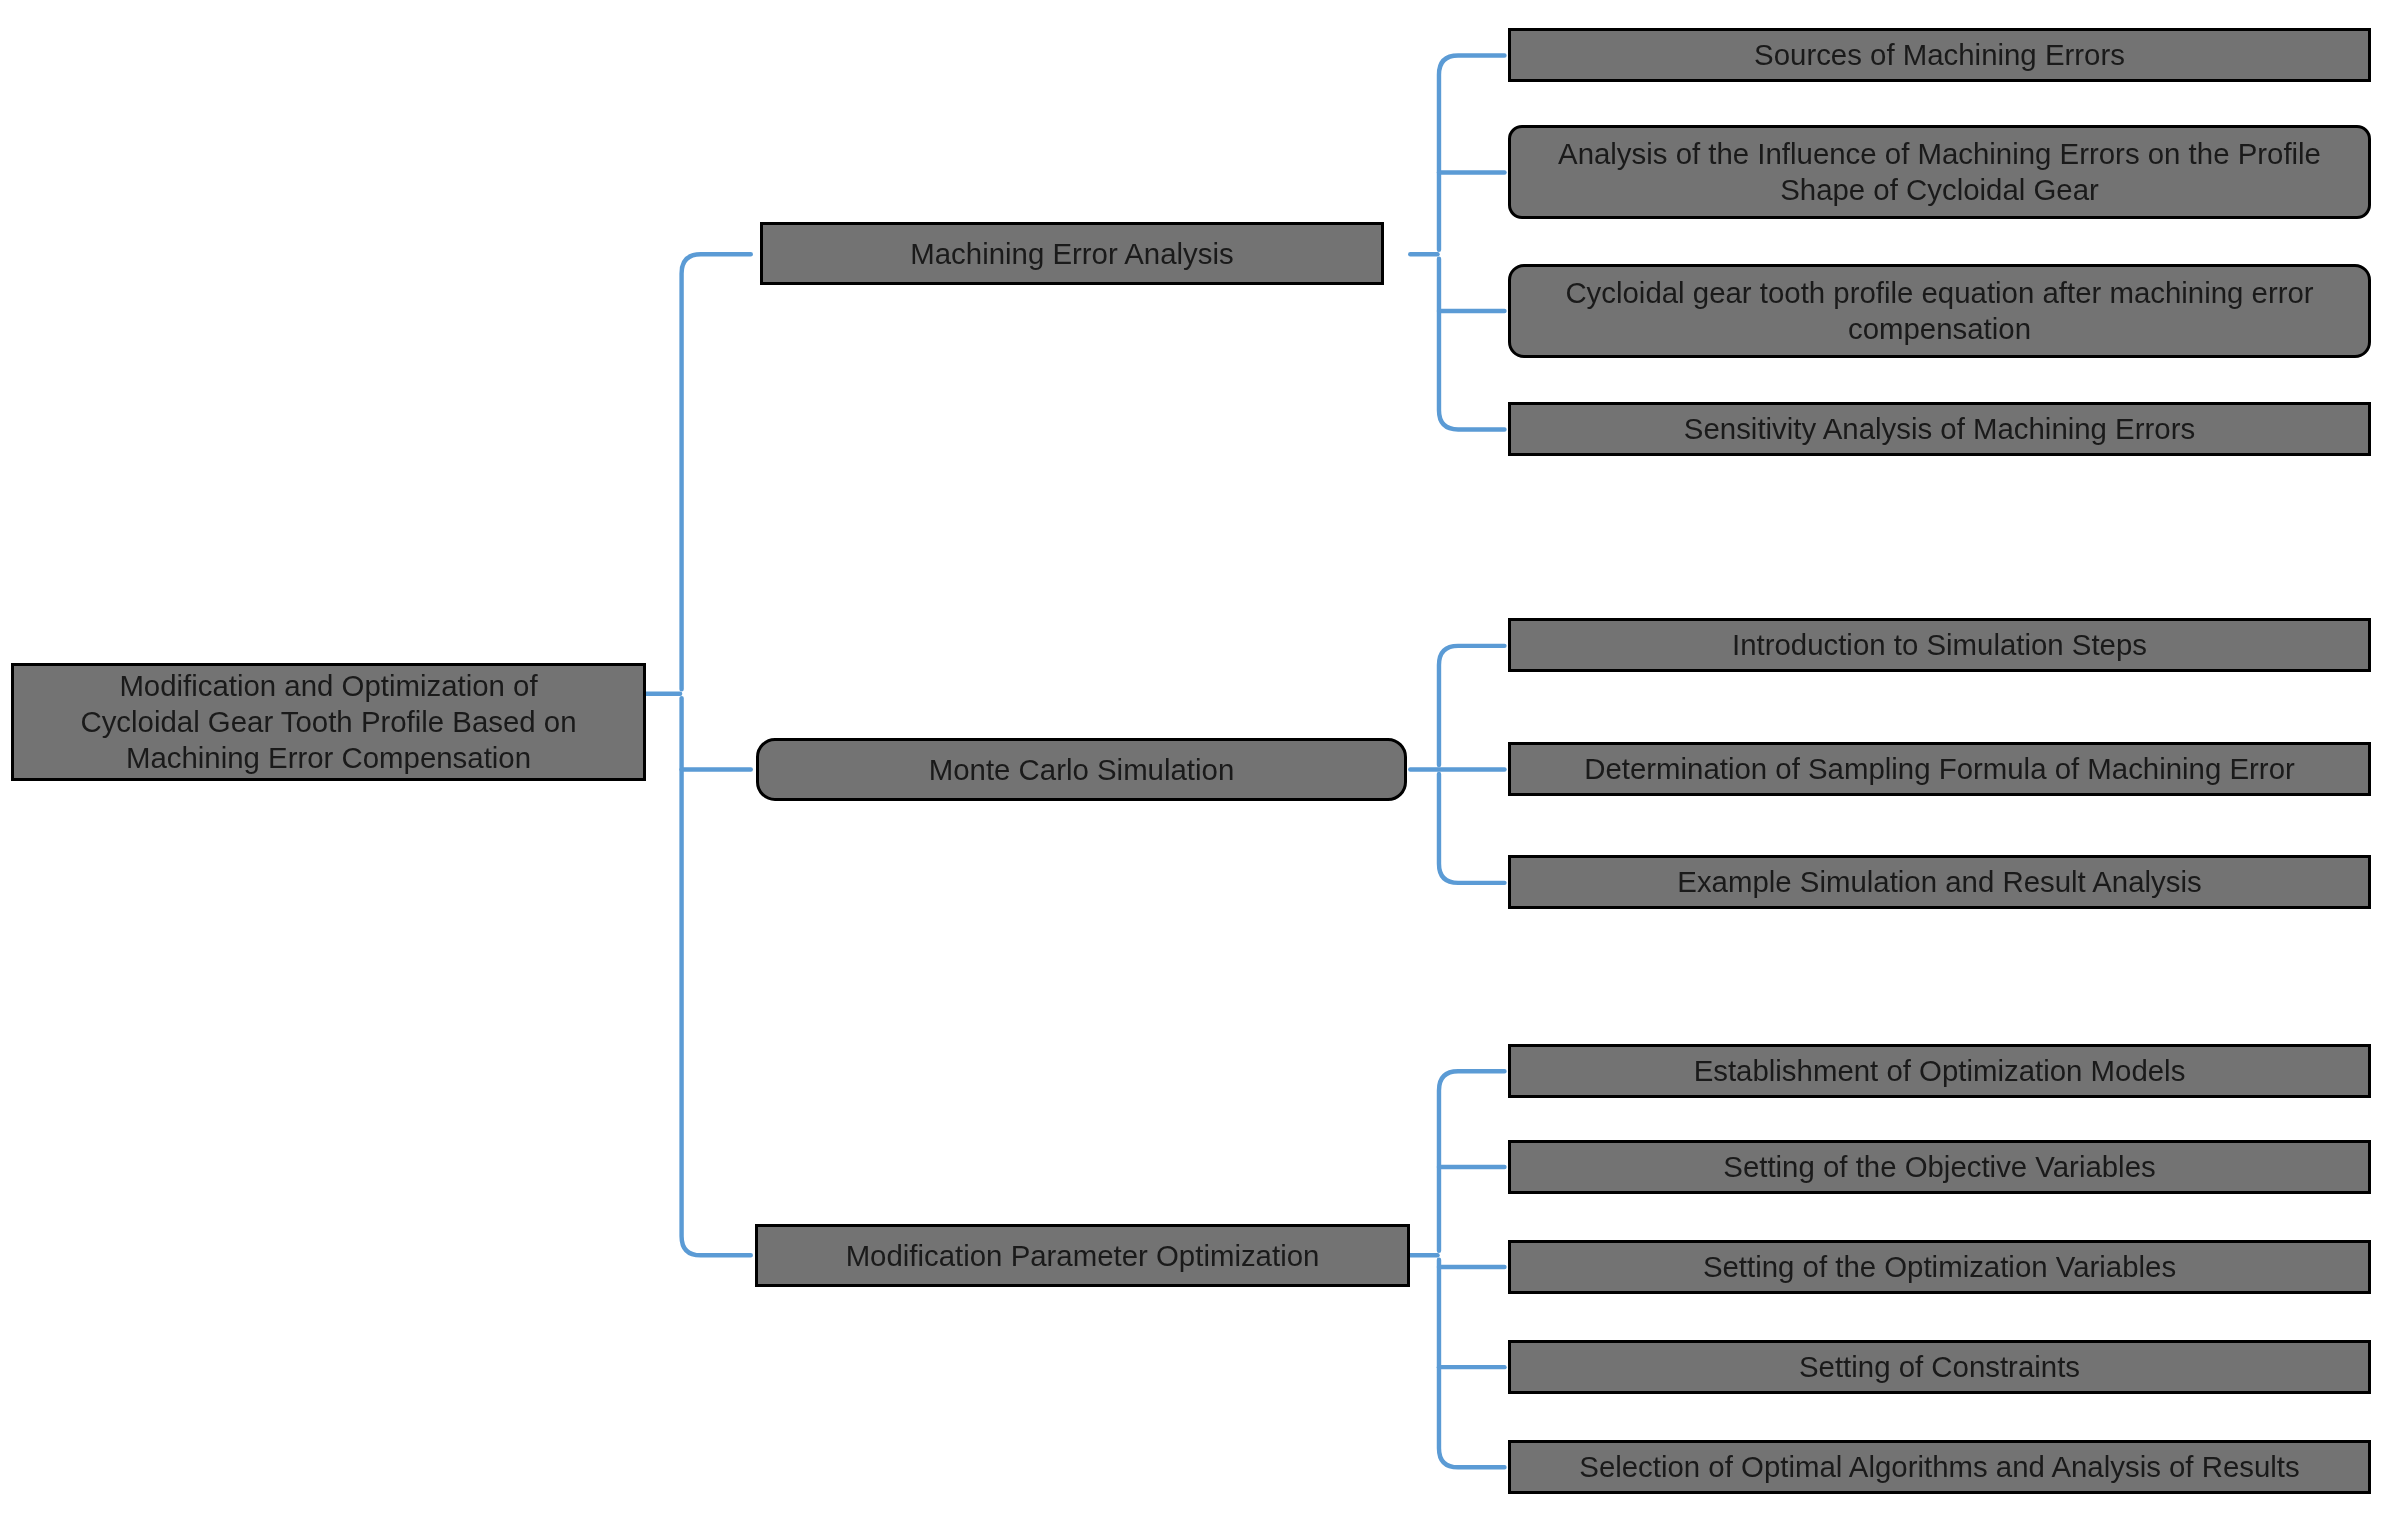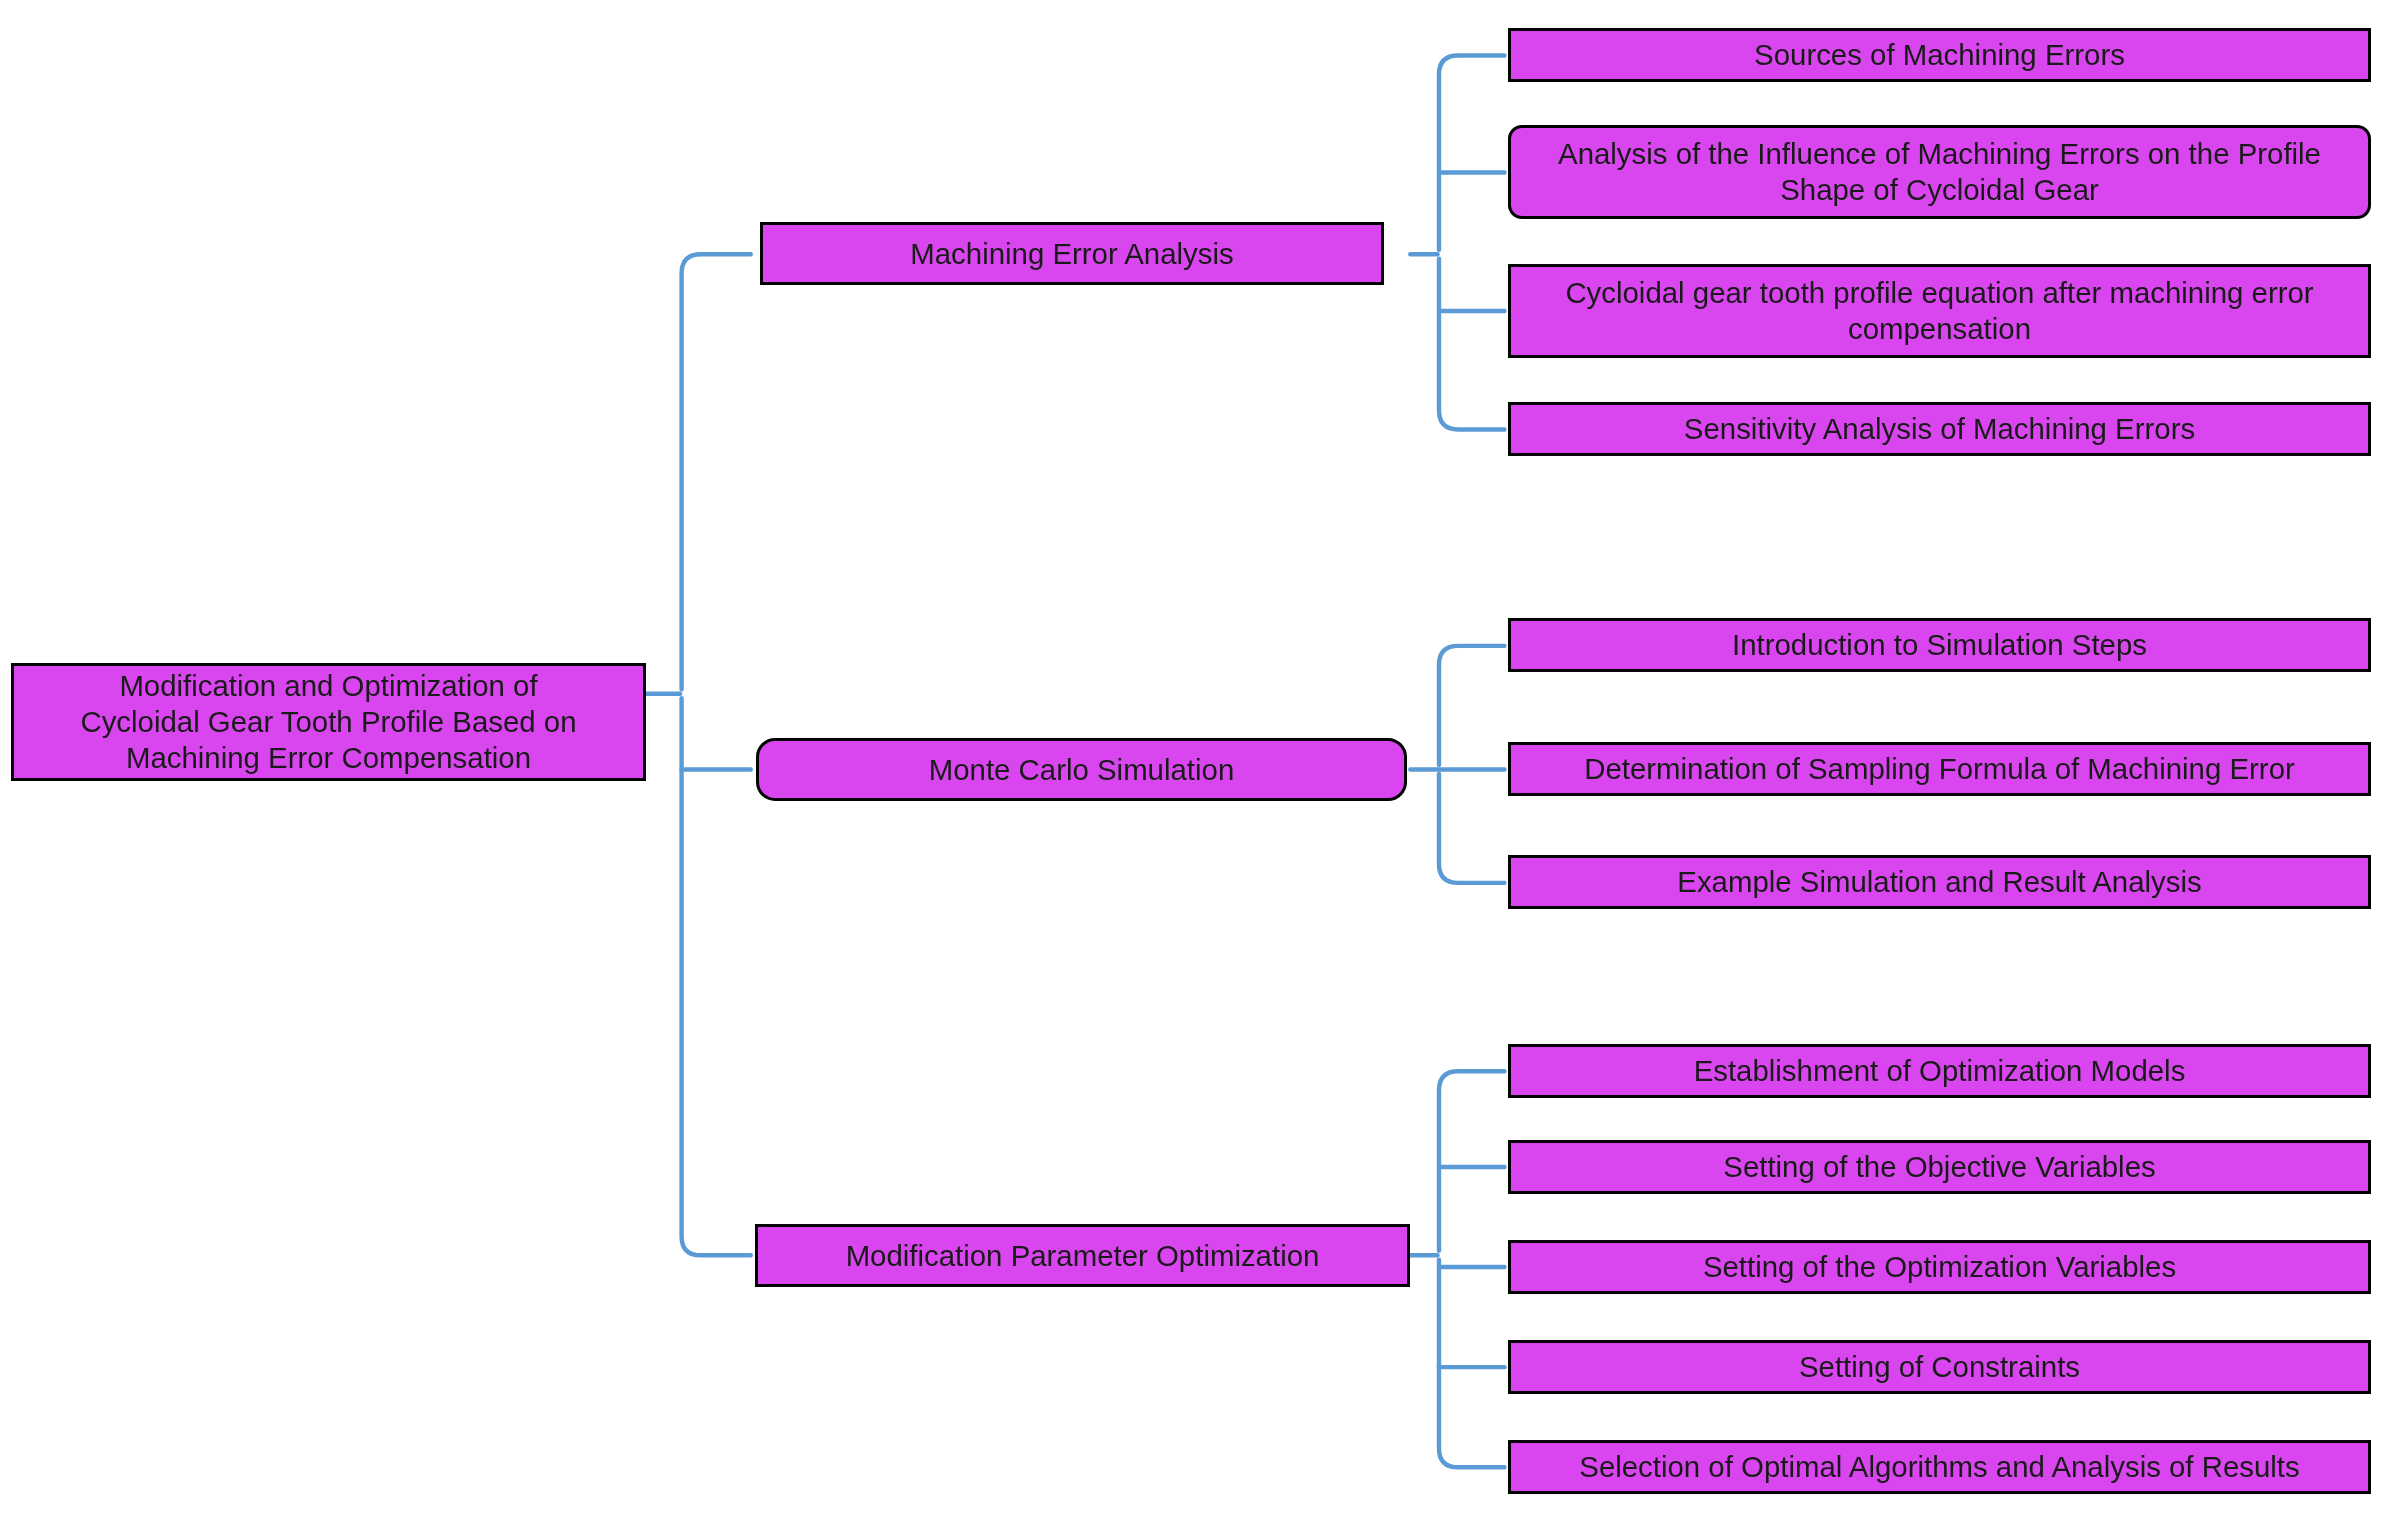--- a/index.html
+++ b/index.html
@@ -1,20 +1,20 @@
 <!DOCTYPE html>
 <html style="font-size:11.8px"><head>
 <meta charset="utf-8">
 <style>
   html,body{margin:0;padding:0;background:#ffffff;}
   body{width:2401px;height:1525px;position:relative;overflow:hidden;
        font-family:"Liberation Sans","DejaVu Sans",sans-serif;color:#1a1a1a;}
   #stage{position:absolute;left:0;top:0;width:2401px;height:1525px;background:#fff;}
   svg.links{position:absolute;left:0;top:0;width:2401px;height:1525px;pointer-events:none;}
-  .node{position:absolute;box-sizing:border-box;background:#d946ef;
+  .node{position:absolute;box-sizing:border-box;background:#737373;
         border:3.7px solid #000000;display:flex;align-items:center;justify-content:center;
         text-align:center;line-height:1.22;}
   .node .lbl{display:block;padding:0 10.3px;}
   .root{font-size:29.4px;}
   .lvl2{font-size:29.4px;}
   .leaf{font-size:29.4px;}
 </style>
 </head>
 <body>
 
@@ -63,21 +63,21 @@
   <div class="node lvl2" style="left:755px;top:1224px;width:655px;height:63px;">
     <span class="lbl">Modification Parameter Optimization</span>
   </div>
 
   <div class="node leaf" style="left:1508px;top:28px;width:863px;height:54px;">
     <span class="lbl">Sources of Machining Errors</span>
   </div>
   <div class="node leaf" style="left:1508px;top:125px;width:863px;height:94px;border-radius:14px;">
     <span class="lbl">Analysis of the Influence of Machining Errors on the Profile Shape of Cycloidal Gear</span>
   </div>
-  <div class="node leaf" style="left:1508px;top:264px;width:863px;height:94px;">
+  <div class="node leaf" style="left:1508px;top:264px;width:863px;height:94px;border-radius:16px;">
     <span class="lbl">Cycloidal gear tooth profile equation after machining error compensation</span>
   </div>
   <div class="node leaf" style="left:1508px;top:402px;width:863px;height:54px;">
     <span class="lbl">Sensitivity Analysis of Machining Errors</span>
   </div>
 
   <div class="node leaf" style="left:1508px;top:618px;width:863px;height:54px;">
     <span class="lbl">Introduction to Simulation Steps</span>
   </div>
   <div class="node leaf" style="left:1508px;top:742px;width:863px;height:54px;">

